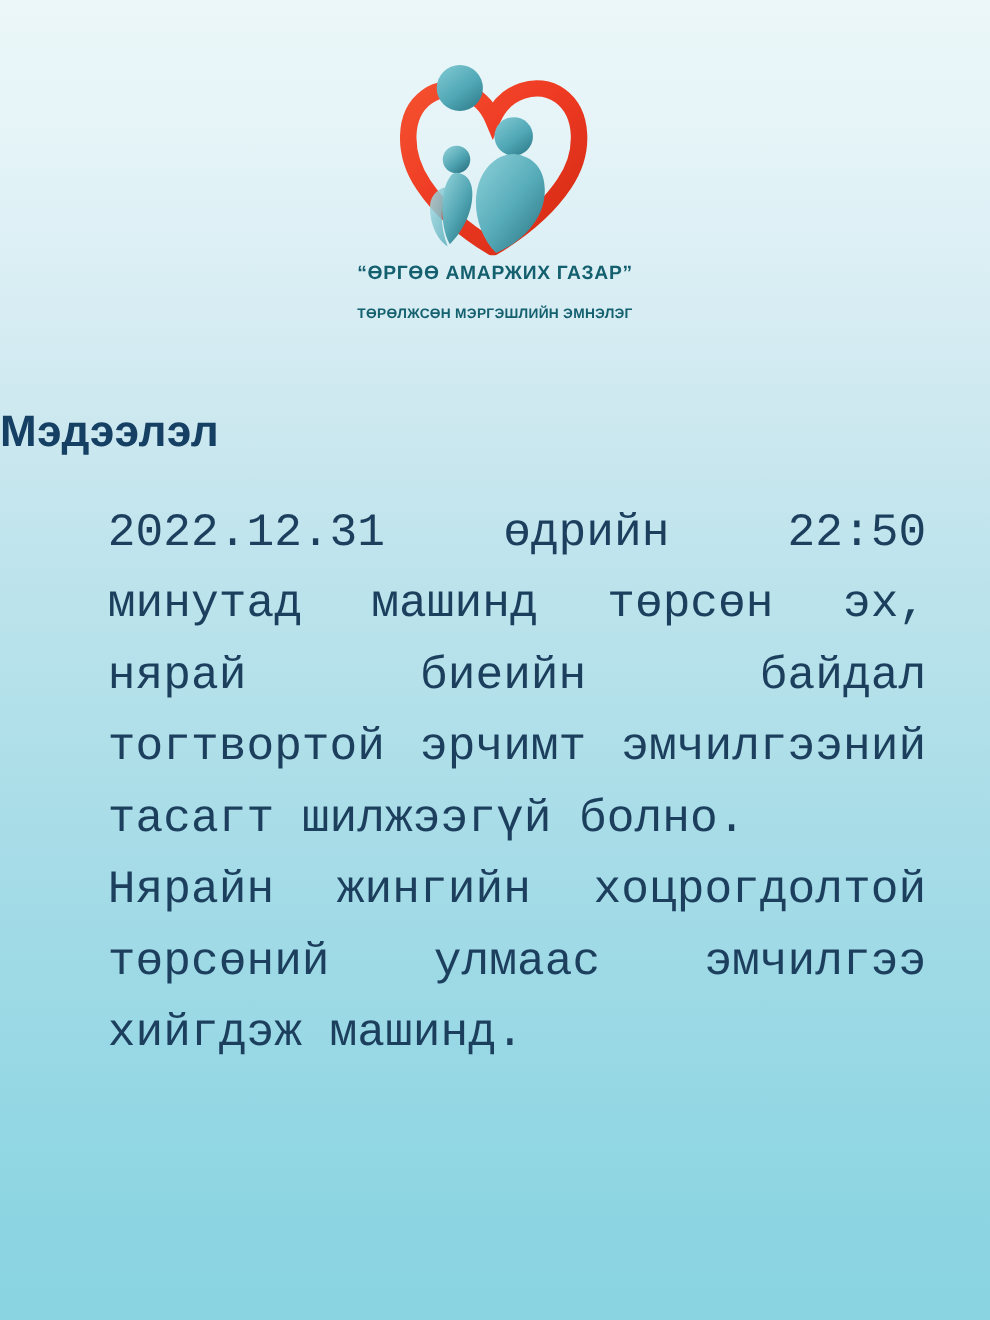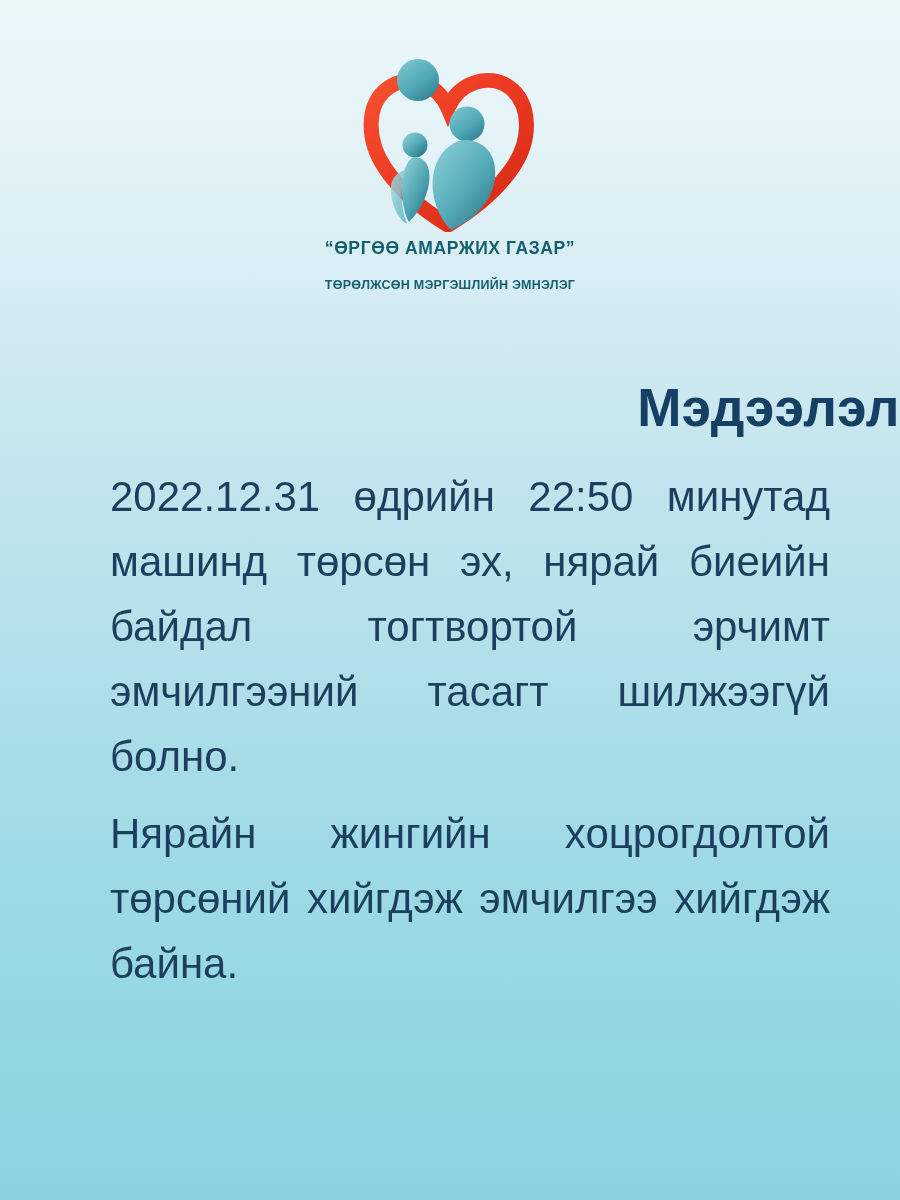--- a/index.html
+++ b/index.html
@@ -70,22 +70,22 @@
     text-align: center;
     white-space: nowrap;
   }
 
   
   .page-title {
     position: absolute;
     top: 344px;
     left: 0;
     width: 900px;
-    text-align: right;
-    font-size: 53px;
+    text-align: left;
+    font-size: 40px;
     font-weight: bold;
     color: #153f63;
     letter-spacing: 0.5px;
     line-height: 1.05;
   }
 
   
   .body-copy {
     position: absolute;
     top: 452px;
@@ -93,21 +93,22 @@
     width: 744px;
     color: #1d3f5e;
     font-size: 42px;
     line-height: 65px;
     font-weight: normal;
   }
 
   .paragraph {
     text-align: justify;
     text-justify: inter-word;
-    margin: 12px;
+    margin: 0;
+    font-family: Liberation Mono, monospace;
   }
 
   .paragraph + .paragraph {
     margin-top: 0;
   }
 
   
 </style>
 </head>
 <body>
@@ -176,16 +177,16 @@
 
     <div class="logo-title">“ӨРГӨӨ АМАРЖИХ ГАЗАР”</div>
 
     <div class="logo-subtitle">ТӨРӨЛЖСӨН МЭРГЭШЛИЙН ЭМНЭЛЭГ</div>
   </div>
 
   <h1 class="page-title">Мэдээлэл</h1>
 
   <div class="body-copy">
     <p class="paragraph">2022.12.31 өдрийн 22:50 минутад машинд төрсөн эх, нярай биеийн байдал тогтвортой эрчимт эмчилгээний тасагт шилжээгүй болно.</p>
-    <p class="paragraph">Нярайн жингийн хоцрогдолтой төрсөний хийгдэж эмчилгээ хийгдэж байна.</p>
+    <p class="paragraph">Нярайн жингийн хоцрогдолтой төрсөний улмаас эмчилгээ хийгдэж машинд.</p>
   </div>
 
 </div>
 
 </body></html>

